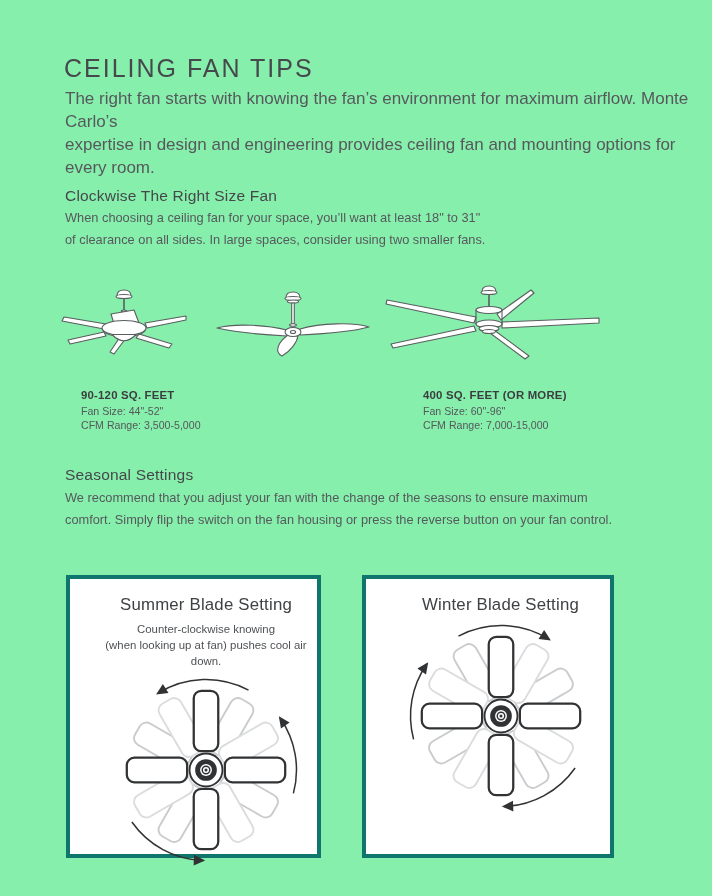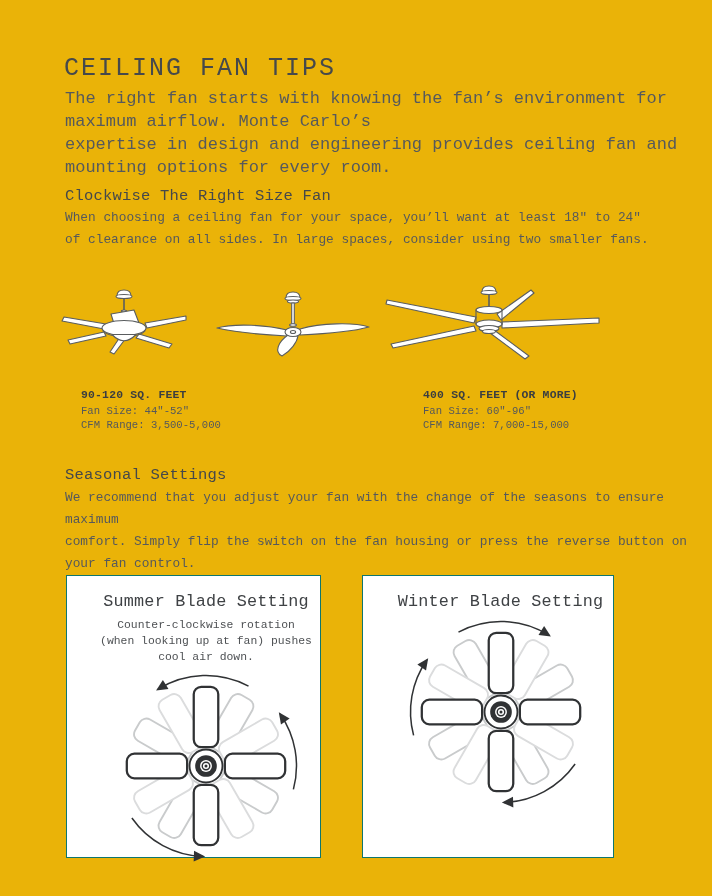--- a/index.html
+++ b/index.html
@@ -1,18 +1,18 @@
 <!DOCTYPE html>
 <html><head>
 <meta charset="utf-8">
 <style>
   html,body{margin:0;padding:0;background:#ffffff;}
   .page{
-    position:relative;width:712px;height:896px;background:#eab308;overflow:hidden;
-    font-family:Liberation Mono, monospace;color:#55585b;
+    position:relative;width:712px;height:896px;background:#86efac;overflow:hidden;
+    font-family:Liberation Sans, sans-serif;color:#55585b;
   }
   .abs{position:absolute;}
   .page-title{
     left:64px;top:54px;font-size:25px;font-weight:300;letter-spacing:2px;
     color:#46494b;white-space:nowrap;
   }
   .intro{left:65px;top:87px;font-size:17px;line-height:23px;color:#56595c;}
   .section-heading{font-size:15.5px;color:#45484a;letter-spacing:0.2px;}
   .sizing-heading{left:65px;top:187px;}
   .body-text{font-size:12.8px;line-height:22px;color:#56595c;}
@@ -27,42 +27,42 @@
   }
   .fan-illustration .nofill{fill:none;}
   .spec{position:absolute;top:389px;width:190px;}
   .spec-area{font-size:11.4px;font-weight:bold;color:#3b3e40;letter-spacing:0.2px;margin-bottom:3px;}
   .spec-line{font-size:10.6px;color:#55585b;line-height:14px;}
   .spec-1{left:81px;}
   .spec-2{left:246px;}
   .spec-3{left:423px;}
   .season-box{
     position:absolute;top:575px;width:255px;height:283px;
-    border:1px solid #0f766e;background:#ffffff;text-align:center;box-sizing:border-box;padding-left:25px;
+    border:4px solid #0f766e;background:#ffffff;text-align:center;box-sizing:border-box;padding-left:25px;
   }
   .summer-box{left:66px;}
   .winter-box{left:362px;width:252px;}
   .box-title{font-size:16.8px;color:#3f4245;margin-top:16px;letter-spacing:0.2px;}
   .box-desc{font-size:11.4px;line-height:16px;color:#4e5154;margin-top:6px;}
   .diagram{display:block;margin:2px auto 0 auto;width:198px;height:198px;}
 </style>
 </head>
 <body>
 
 <div class="page">
 
   <div class="abs page-title">CEILING FAN TIPS</div>
   <div class="abs intro">
     <span class="line">The right fan starts with knowing the fan’s environment for maximum airflow. Monte Carlo’s</span>
     <span class="line">expertise in design and engineering provides ceiling fan and mounting options for every room.</span>
   </div>
 
   <div class="abs section-heading sizing-heading">Clockwise The Right Size Fan</div>
   <div class="abs body-text sizing-body">
-    <span class="line">When choosing a ceiling fan for your space, you’ll want at least 18" to 24"</span>
+    <span class="line">When choosing a ceiling fan for your space, you’ll want at least 18" to 31"</span>
     <span class="line">of clearance on all sides. In large spaces, consider using two smaller fans.</span>
   </div>
 
   <svg class="fan-illustration" style="left:60px;top:288px;" width="128" height="74" viewBox="0 0 128 74">
     <polygon points="46,36 4,29 2,33 44,41"></polygon>
     <polygon points="44,44 8,52 10,56 46,48"></polygon>
     <polygon points="85,35 126,28 126,32 87,40"></polygon>
     <polygon points="79,46 112,56 109,60 76,50"></polygon>
     <polygon points="60,49 50,64 54,66 66,50"></polygon>
     <line x1="64" y1="10" x2="64" y2="23" style="stroke-width:1.6"></line>
@@ -117,21 +117,21 @@
 
   <div class="abs section-heading seasonal-heading">Seasonal Settings</div>
   <div class="abs body-text seasonal-body">
     <span class="line">We recommend that you adjust your fan with the change of the seasons to ensure maximum</span>
     <span class="line">comfort. Simply flip the switch on the fan housing or press the reverse button on your fan control.</span>
   </div>
 
   <div class="season-box summer-box">
     <div class="box-title">Summer Blade Setting</div>
     <div class="box-desc">
-      <span class="line">Counter-clockwise rotation</span>
+      <span class="line">Counter-clockwise knowing</span>
       <span class="line">(when looking up at fan) pushes cool air down.</span>
     </div>
     <svg class="diagram" viewBox="0 0 210 210">
       <defs>
         <marker id="ah" markerWidth="9" markerHeight="8" refX="6.5" refY="4" orient="auto">
           <path d="M0.5,0.5 L8,4 L0.5,7.5 Z" fill="#303234" stroke="none"></path>
         </marker>
       </defs>
       <g>
         <g transform="rotate(30 105 105)" fill="#ffffff" stroke="#c9cbcc" stroke-width="2">

